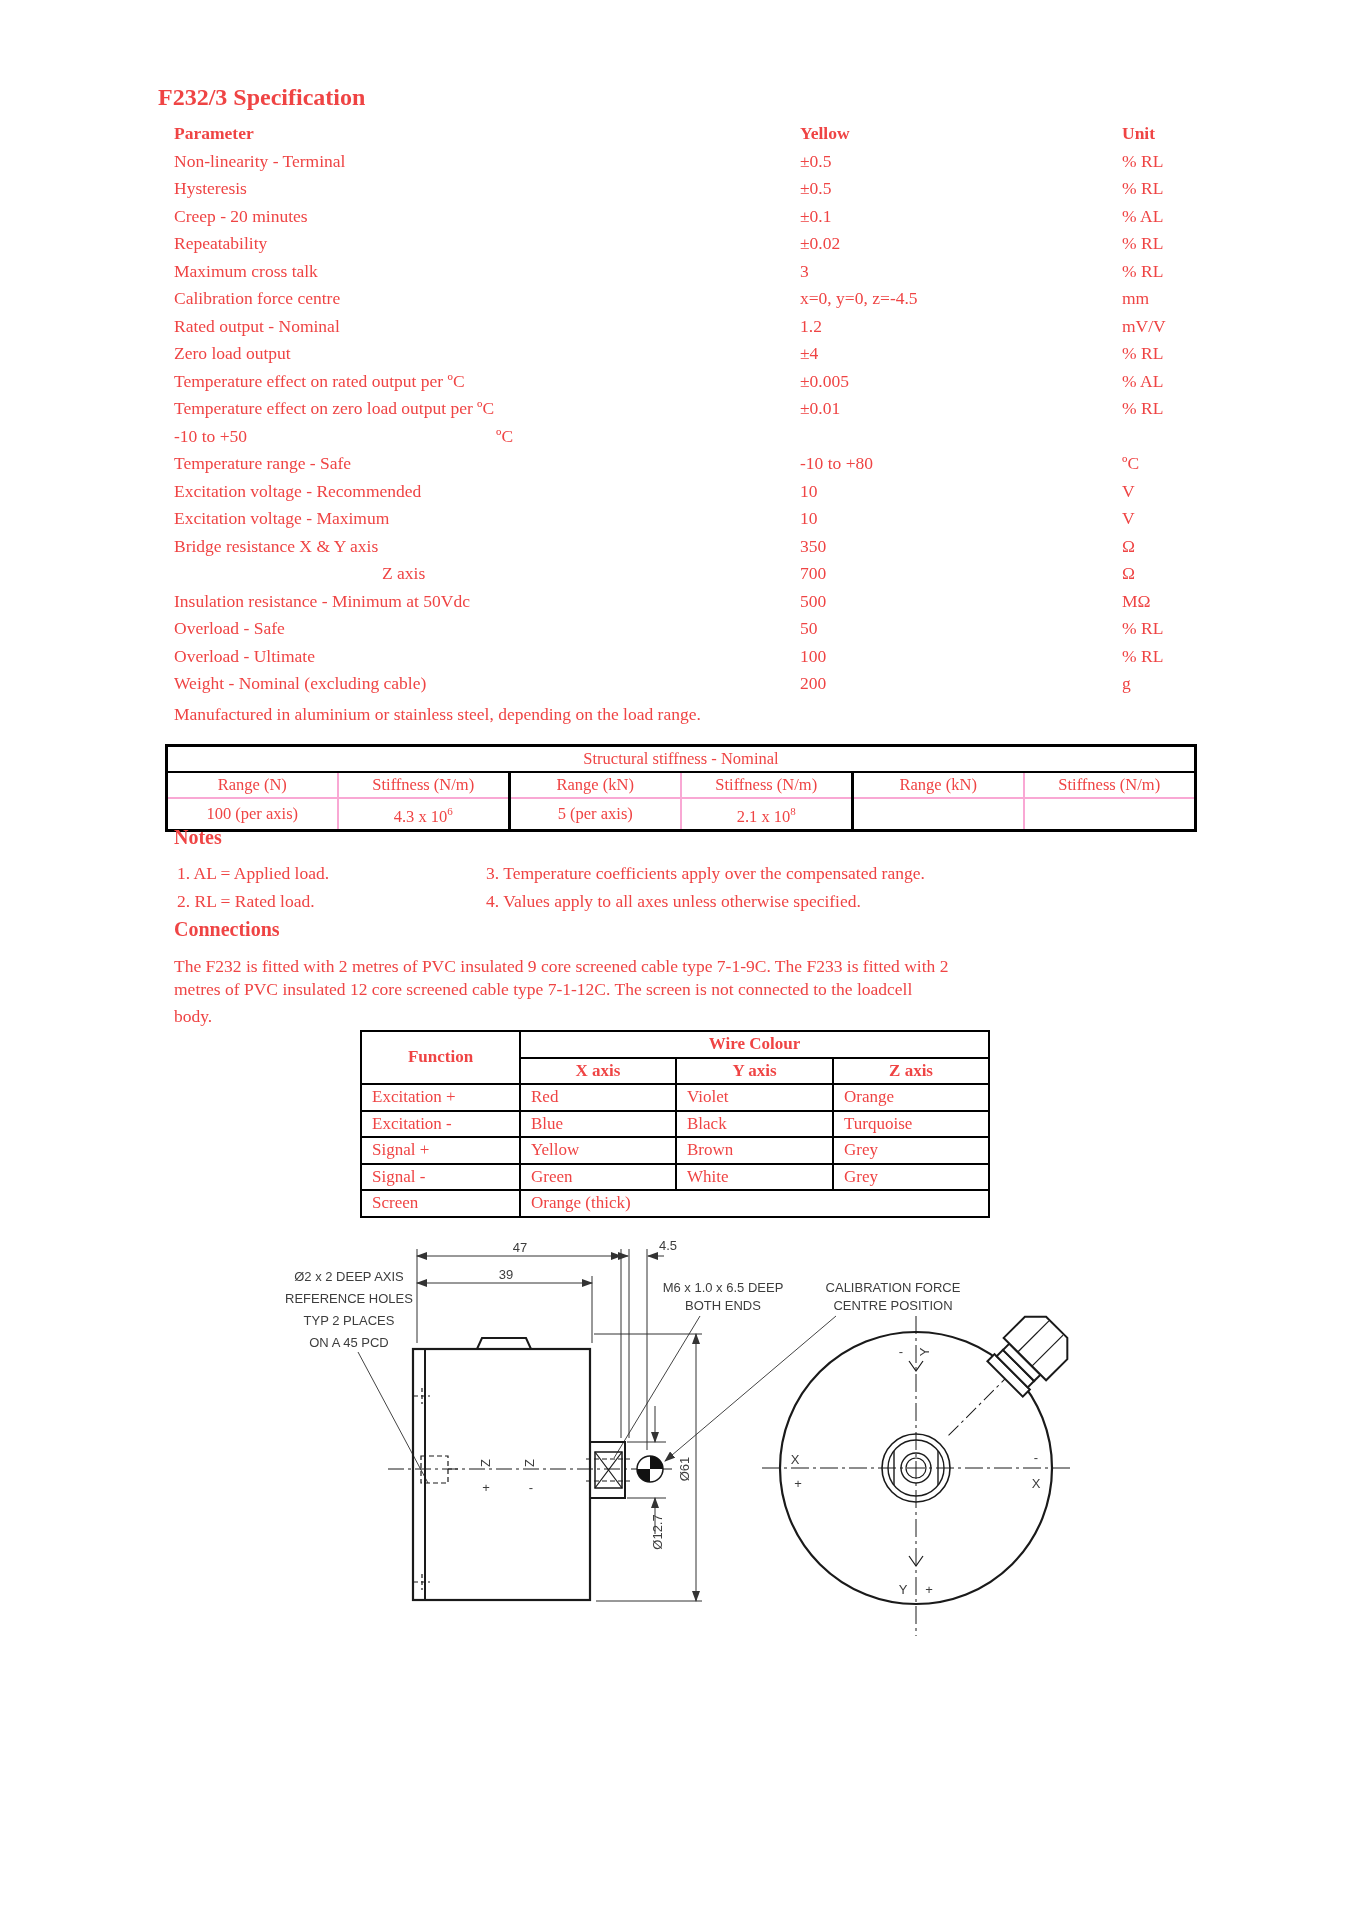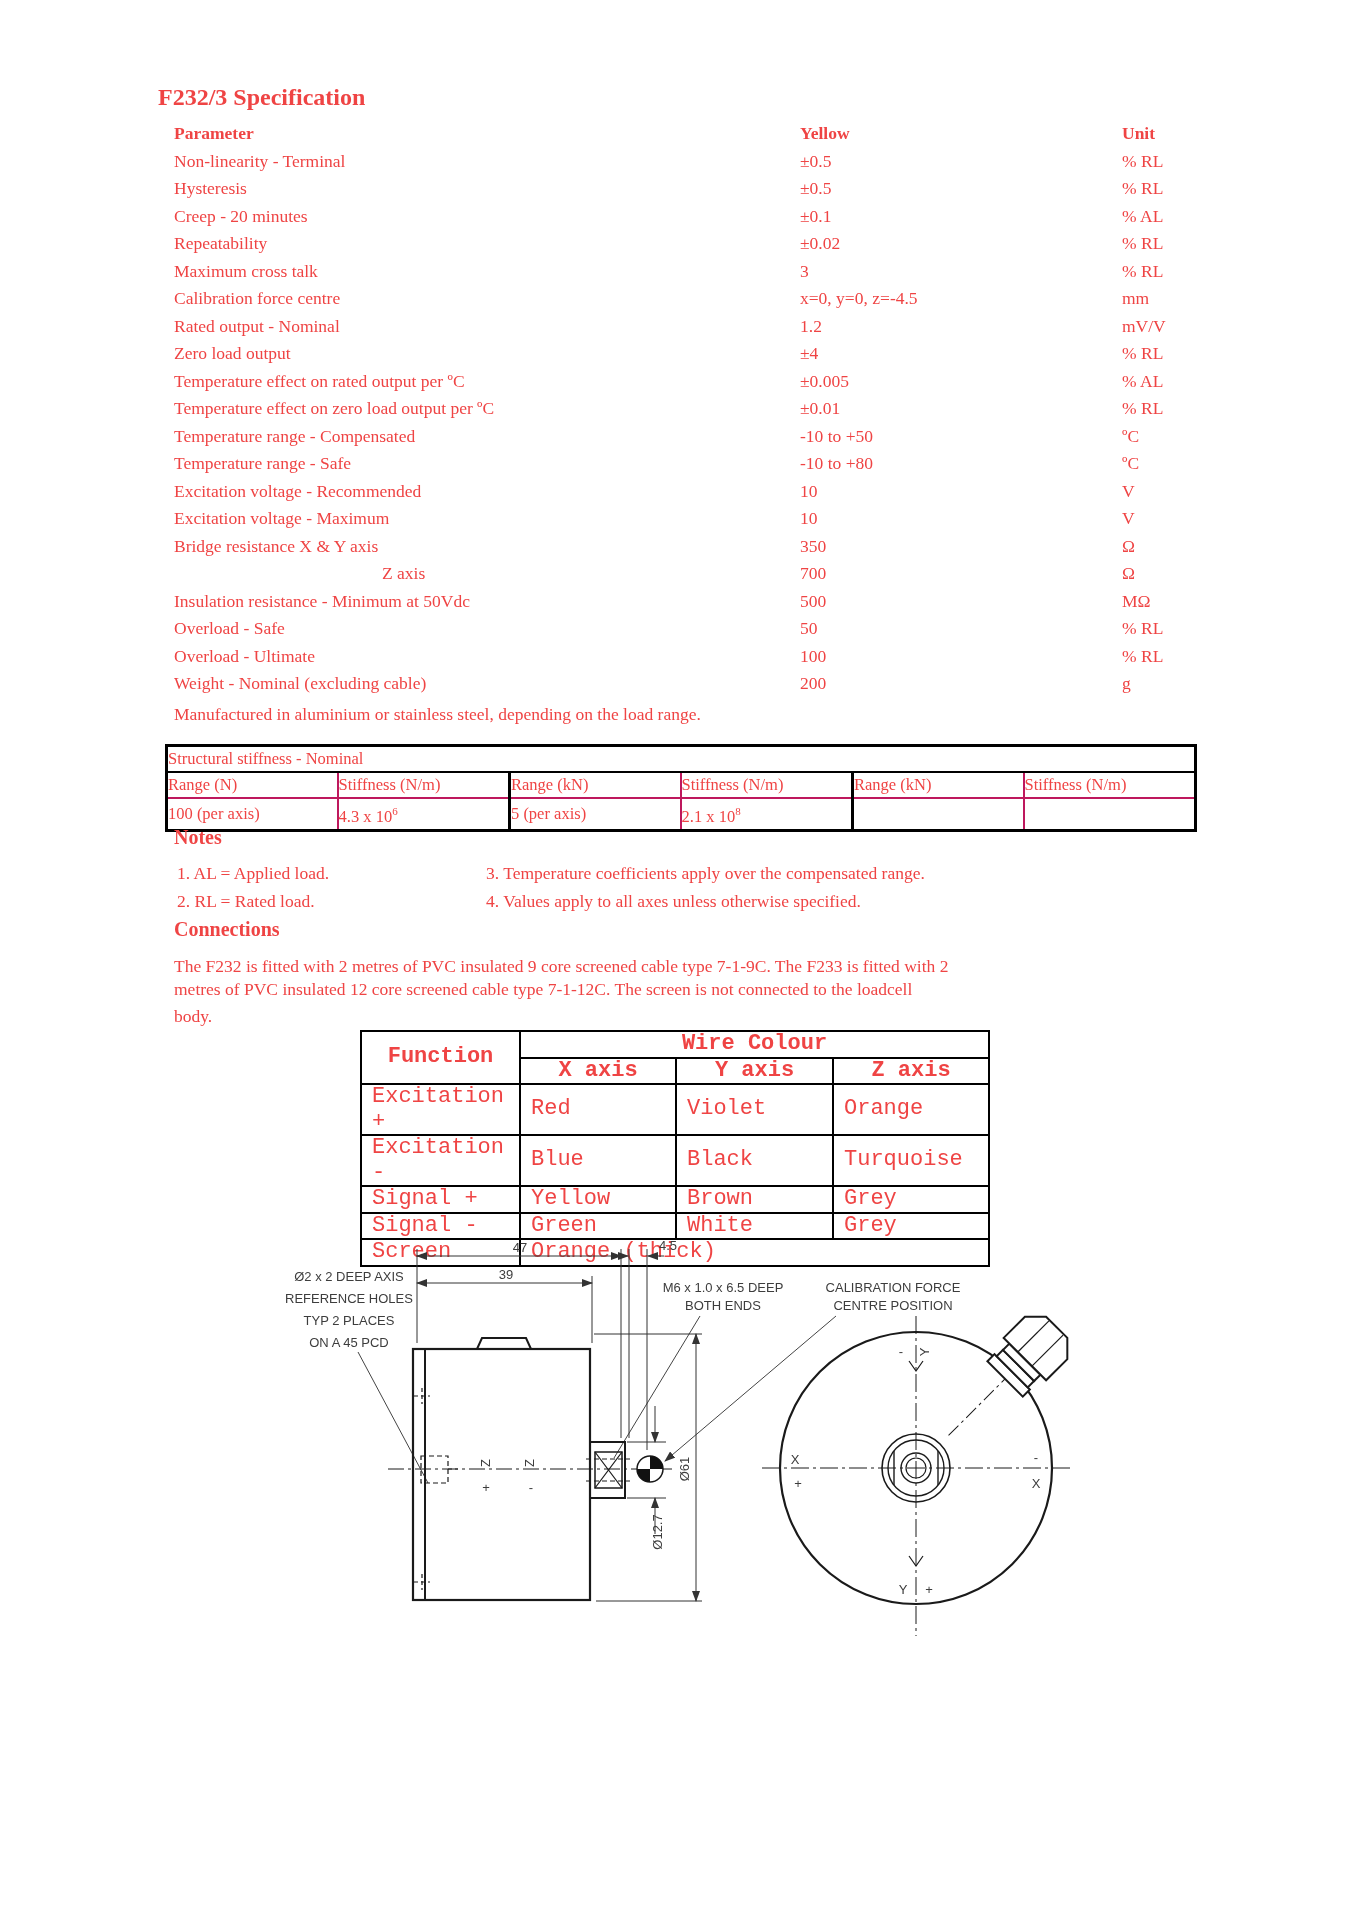--- a/index.html
+++ b/index.html
@@ -15,33 +15,33 @@
   .srow .v{width:322px;}
   .srow .u{flex:1;}
   .srow.head{font-weight:bold;align-items:center;}
   .srow.indent .p{padding-left:208px;box-sizing:border-box;}
   .footnote{position:absolute;left:174px;top:704px;font-size:17.5px;}
 
   
   table{border-collapse:collapse;}
   .stiff{position:absolute;left:165px;top:744px;width:1029px;table-layout:fixed;
          font-size:16.5px;}
-  .stiff td{border:2px solid #be185d;padding:0;height:24px;line-height:24px;}
+  .stiff td{border:2px solid #f9a8d4;text-align:center;padding:0;height:24px;line-height:24px;}
   .stiff tr.ttl td{border-bottom:2px solid #000;}
   .stiff td.dbl{border-left:3px solid #000;}
   .stiff{border:3px solid #000;}
   .stiff sup{font-size:11px;}
 
   
   .h2{position:absolute;left:174px;font-size:20px;font-weight:bold;}
   .noteline{position:absolute;font-size:17.5px;line-height:27px;white-space:nowrap;}
   .para-line{position:absolute;left:174px;font-size:17.5px;white-space:nowrap;}
 
   
-  .wire{position:absolute;left:360px;top:1030px;width:628px;table-layout:fixed;font-size:22px;font-family:Liberation Mono, monospace;}
+  .wire{position:absolute;left:360px;top:1030px;width:628px;table-layout:fixed;font-size:17px;}
   .wire td{border:2px solid #000;height:24.5px;line-height:24.5px;padding:0 0 0 10px;}
   .wire td.c{text-align:center;padding:0;font-weight:bold;}
   .wire{border:2px solid #000;}
 
   svg text{font-family:"Liberation Sans",sans-serif;font-size:13px;fill:#3d3d3d;}
   .drawing{position:absolute;left:0;top:1230px;}
 </style>
 </head>
 <body>
 <div id="page">
@@ -98,21 +98,20 @@
         <span class="p">Temperature effect on rated output per ºC</span>
         <span class="v">±0.005</span>
         <span class="u">% AL</span>
       </div>
   <div class="srow">
         <span class="p">Temperature effect on zero load output per ºC</span>
         <span class="v">±0.01</span>
         <span class="u">% RL</span>
       </div>
   <div class="srow">
-        <span class="p">Temperature range - Compensated</span>
         <span class="v">-10 to +50</span>
         <span class="u">ºC</span>
       </div>
   <div class="srow">
         <span class="p">Temperature range - Safe</span>
         <span class="v">-10 to +80</span>
         <span class="u">ºC</span>
       </div>
   <div class="srow">
         <span class="p">Excitation voltage - Recommended</span>

